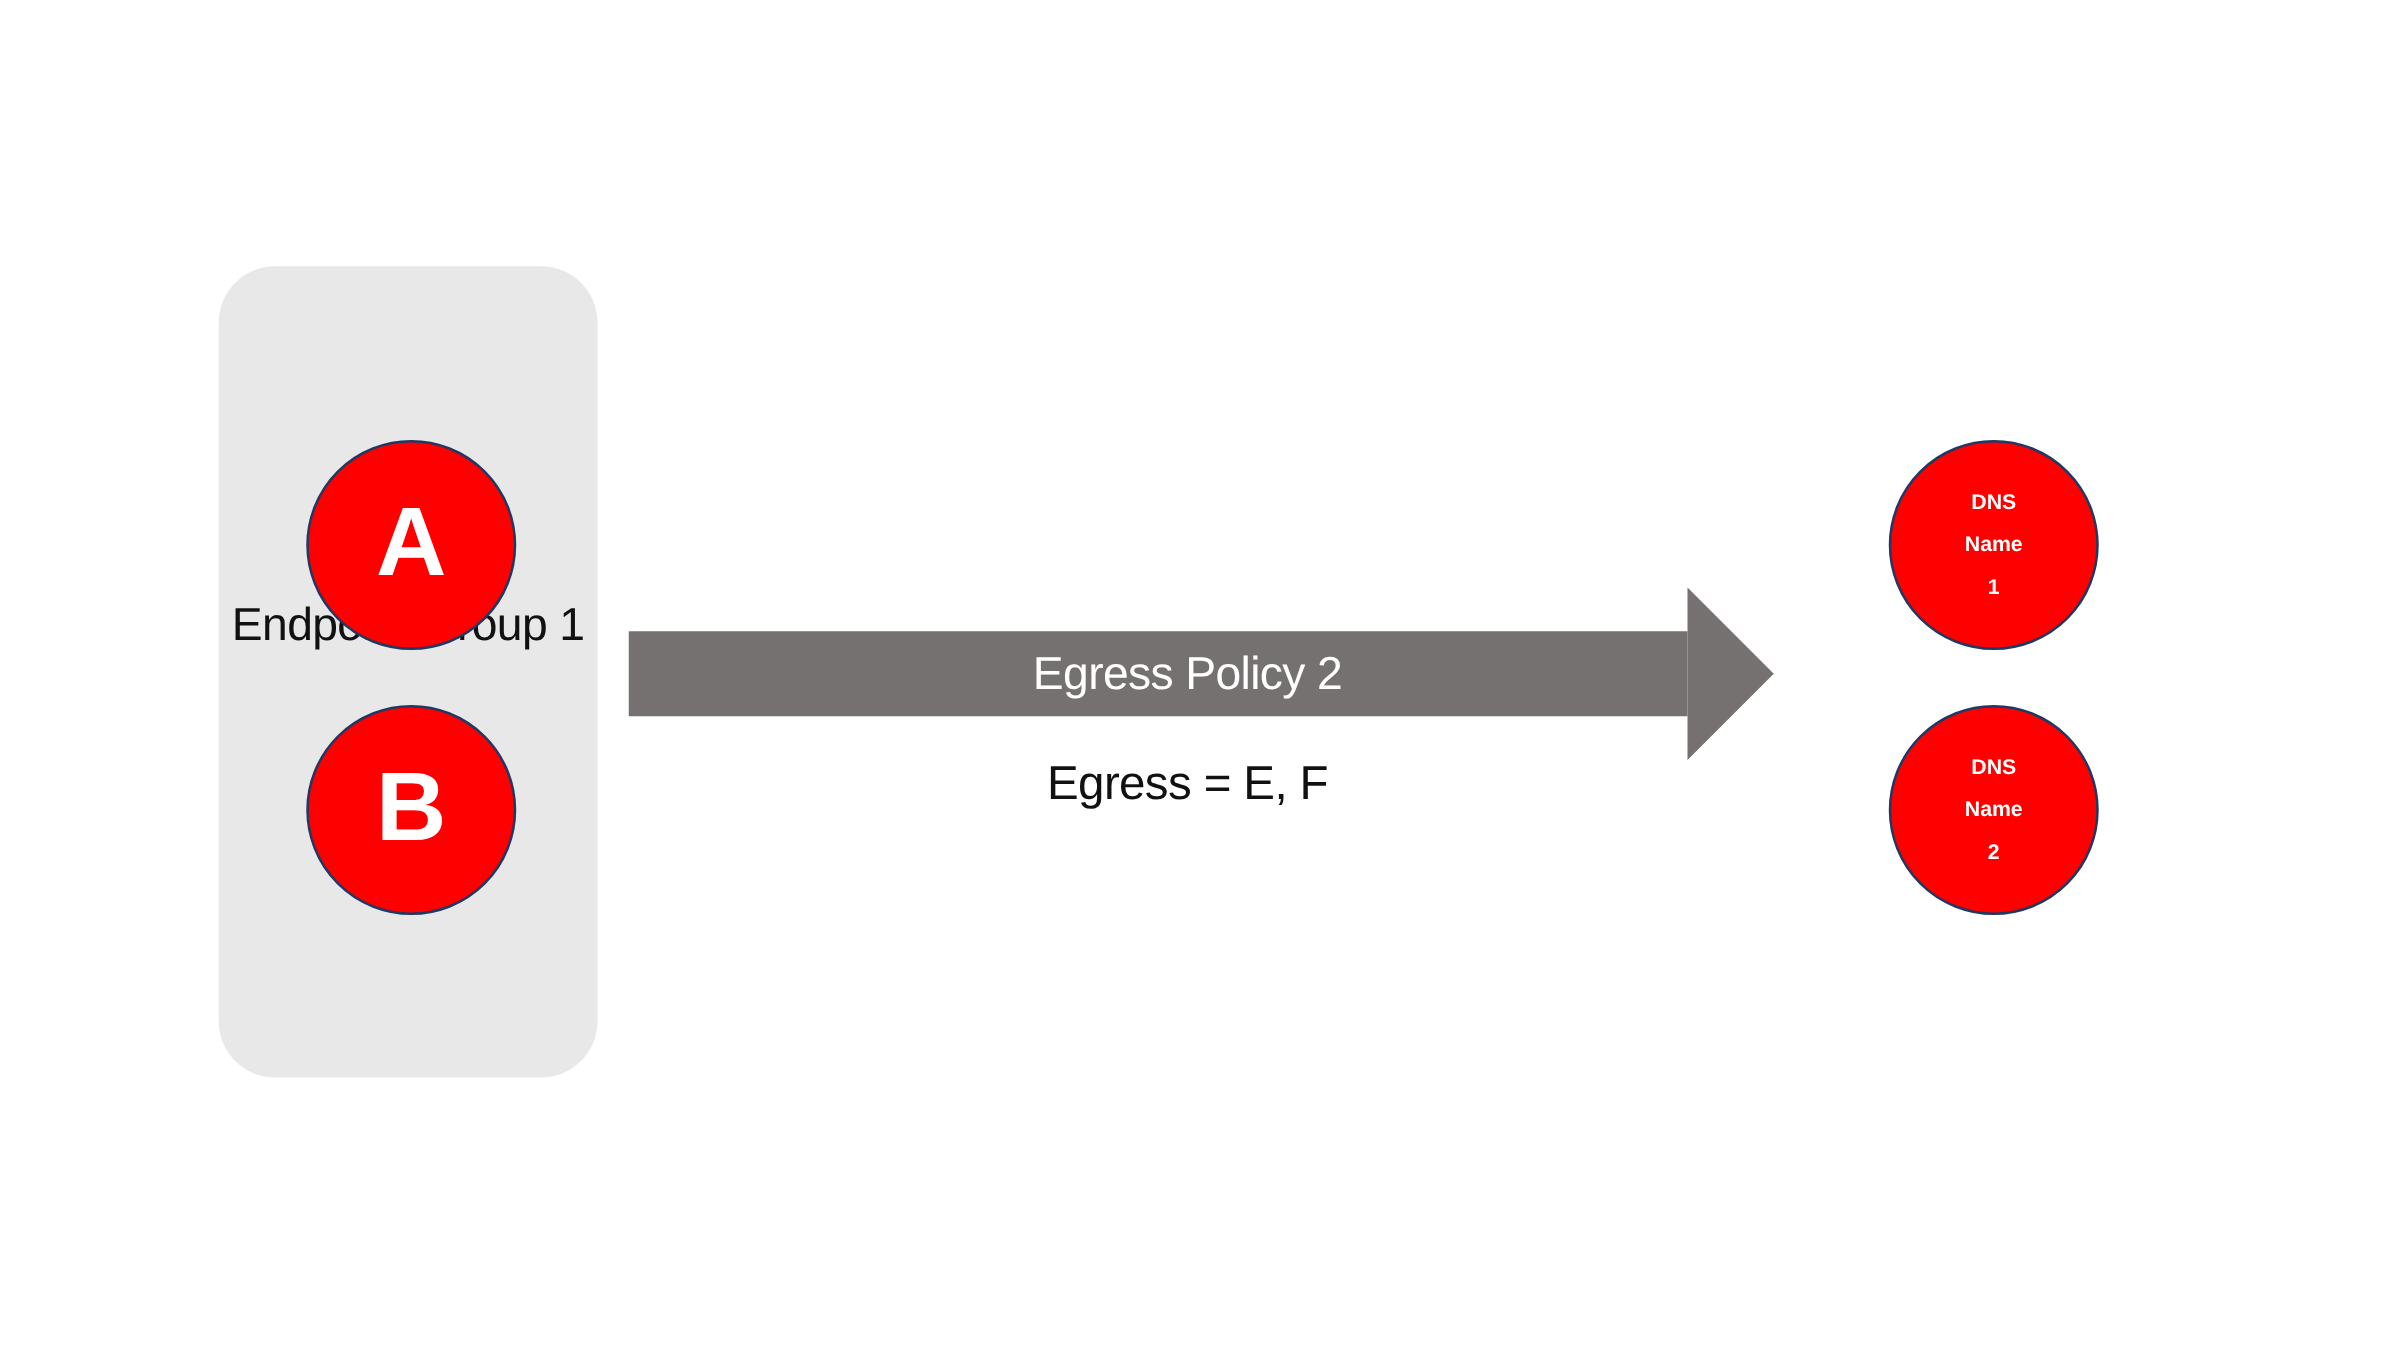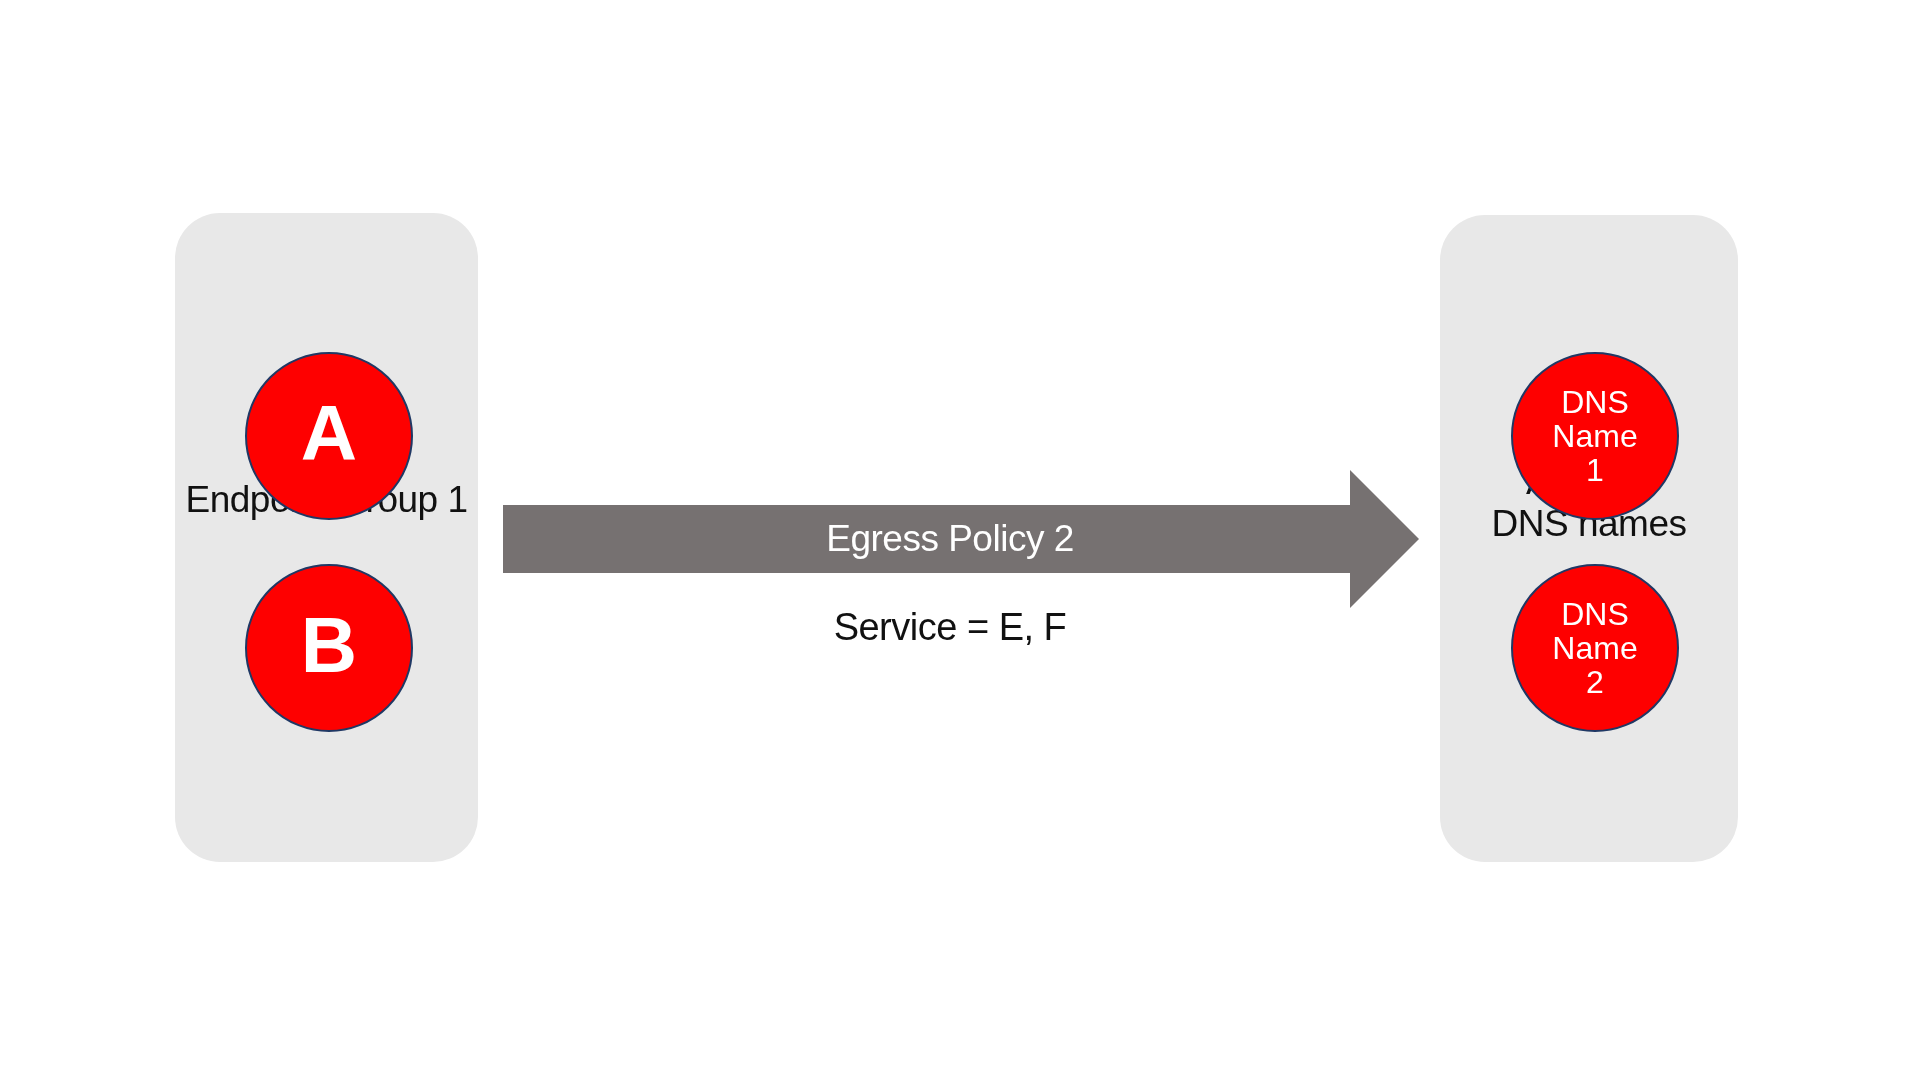--- a/index.html
+++ b/index.html
@@ -50,21 +50,21 @@
     align-items: center;
     justify-content: center;
     color: var(--text-light);
     text-align: center;
   }
   .node-a    { left: 245px;  top: 352px; }
   .node-b    { left: 245px;  top: 564px; }
   .node-dns1 { left: 1511px; top: 352px; }
   .node-dns2 { left: 1511px; top: 564px; }
   .node-letter { font-size: 78px; font-weight: 700; line-height: 1; padding-bottom: 6px; }
-  .node-lines  { font-size: 32px; font-weight: 400; line-height: 34px; }
+  .node-lines  { font-size: 17px; font-weight: 700; line-height: 34px; }
   .arrow-body {
     position: absolute;
     left: 503px; top: 505px;
     width: 847px; height: 68px;
     background: var(--arrow);
   }
   .arrow-head {
     position: absolute;
     left: 1350px; top: 470px;
     width: 0; height: 0;
@@ -107,28 +107,22 @@
     <span class="node-letter">A</span>
   </div>
 
   <div class="node node-b">
     <span class="node-letter">B</span>
   </div>
 
   <div class="arrow-body"></div>
   <div class="arrow-head"></div>
   <div class="arrow-label">Egress Policy 2</div>
-  <div class="service-label">Service = E, F</div>
+  <div class="service-label">Egress = E, F</div>
 
-  <div class="panel panel-right">
-    <div class="panel-title">
-      <div>Allowed</div>
-      <div>DNS names</div>
-    </div>
-  </div>
 
   <div class="node node-dns1">
     <span class="node-lines">
       <div>DNS</div>
       <div>Name</div>
       <div>1</div>
     </span>
   </div>
 
   <div class="node node-dns2">

